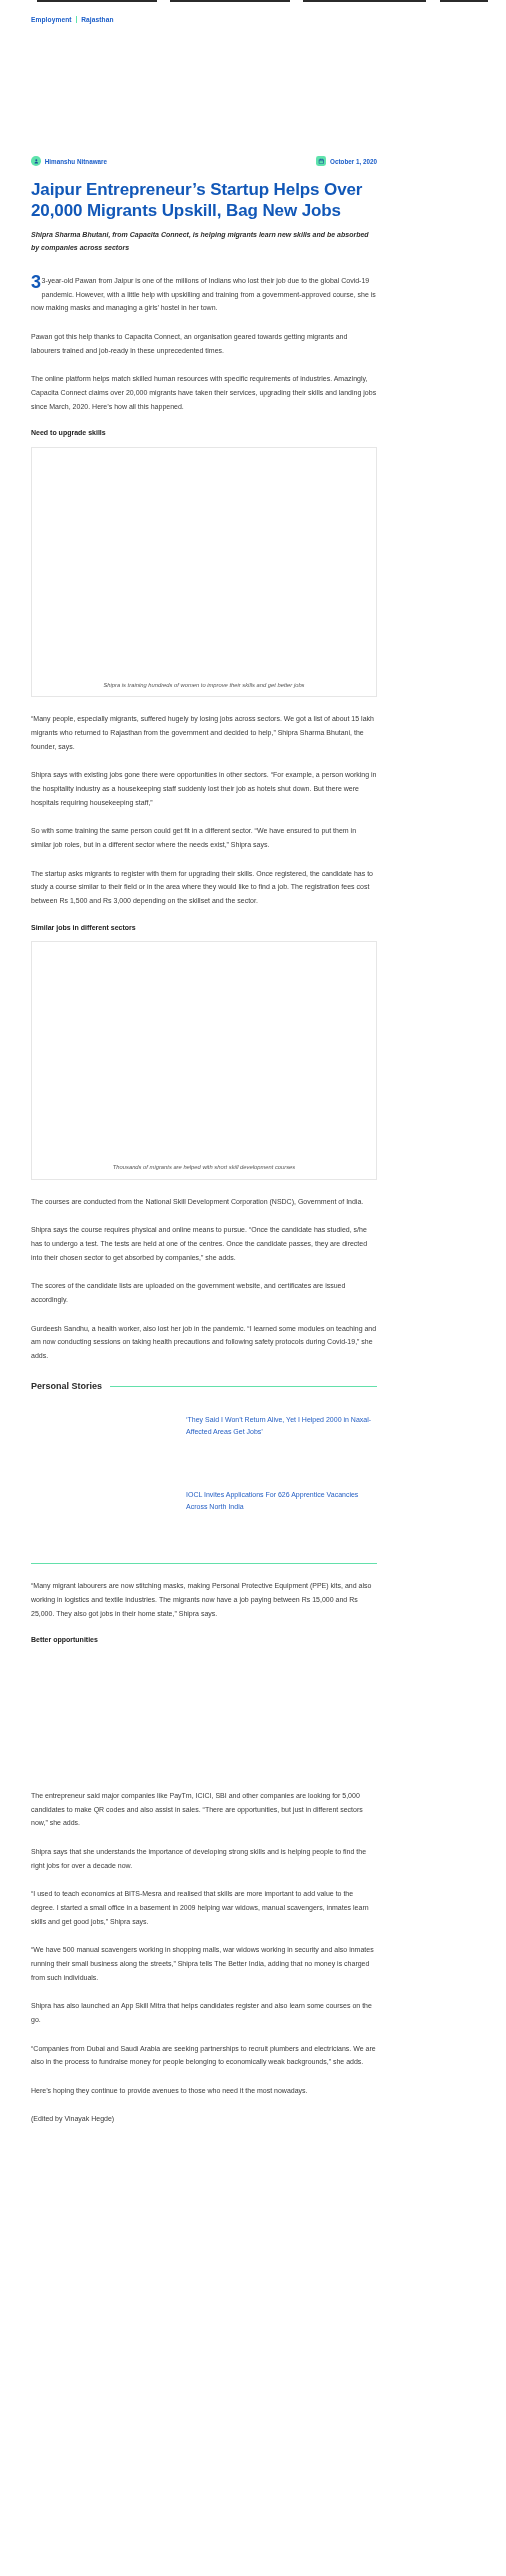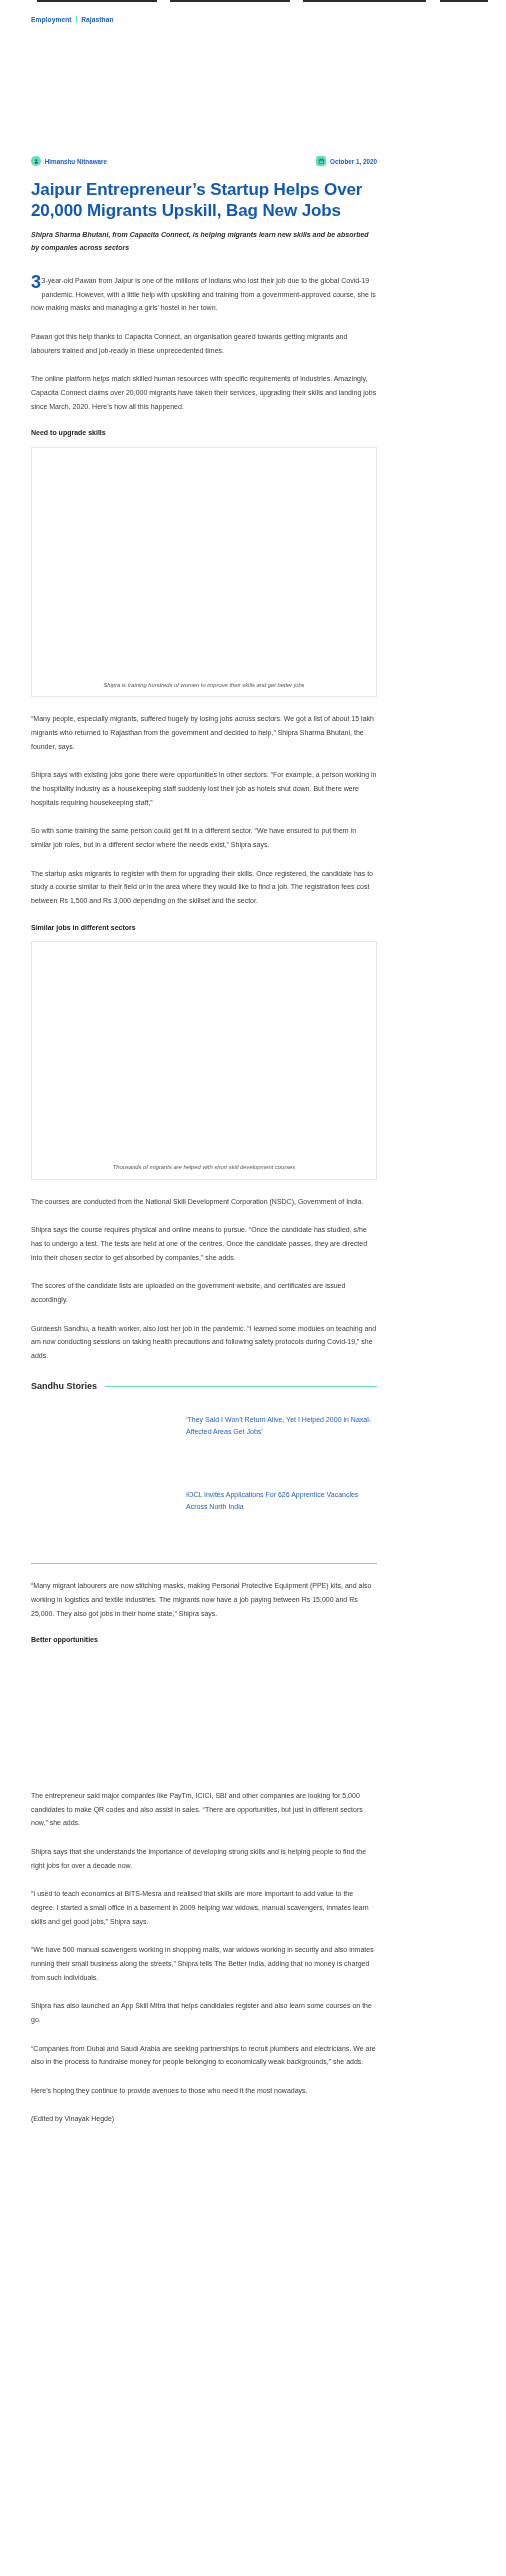--- a/index.html
+++ b/index.html
@@ -277,21 +277,21 @@
     <figcaption>Thousands of migrants are helped with short skill development courses</figcaption>
   </figure>
 
   <p class="body">The courses are conducted from the National Skill Development Corporation (NSDC), Government of India.</p>
   <p class="body">Shipra says the course requires physical and online means to pursue. “Once the candidate has studied, s/he has to undergo a test. The tests are held at one of the centres. Once the candidate passes, they are directed into their chosen sector to get absorbed by companies,” she adds.</p>
   <p class="body">The scores of the candidate lists are uploaded on the government website, and certificates are issued accordingly.</p>
   <p class="body">Gurdeesh Sandhu, a health worker, also lost her job in the pandemic. “I learned some modules on teaching and am now conducting sessions on taking health precautions and following safety protocols during Covid-19,” she adds.</p>
 
   <section class="related">
     <div class="related-head">
-      <span class="rtitle">Sandhu Stories</span>
+      <span class="rtitle">Personal Stories</span>
       <span class="rline"></span>
     </div>
 
     <div class="related-item">
       <div class="related-thumb"></div>
       <a href="#" class="related-link">‘They Said I Won’t Return Alive, Yet I Helped 2000 in Naxal-Affected Areas Get Jobs’</a>
     </div>
 
     <div class="related-item">
       <div class="related-thumb"></div>

